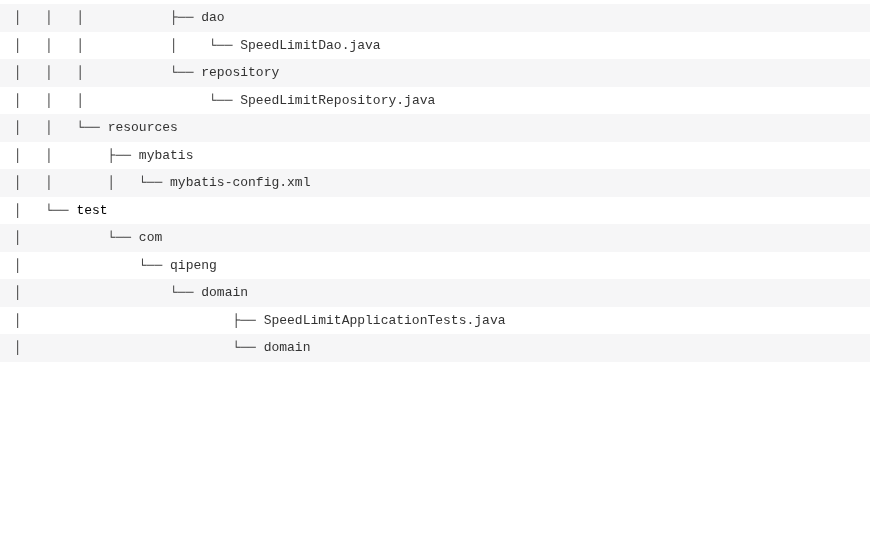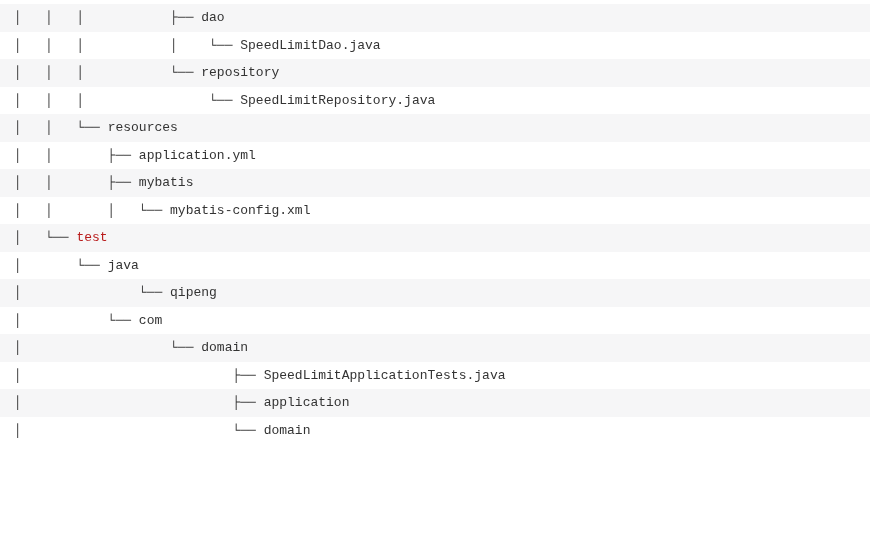--- a/index.html
+++ b/index.html
@@ -20,36 +20,33 @@
       white-space: pre;
       line-height: 1.5;
     }
     .tree-line:nth-child(odd) {
       background: #f6f6f7;
     }
     .tree-line:nth-child(even) {
       background: #ffffff;
     }
     .keyword {
-      color: #b91c1c;
+      color: #000000;
     }
   </style>
 </head>
 <body>
 
 <div id="tree-container">
     <div class="tree-line"><span>│   │   │           ├── </span><span>dao</span></div>
     <div class="tree-line"><span>│   │   │           │    └── </span><span>SpeedLimitDao.java</span></div>
     <div class="tree-line"><span>│   │   │           └── </span><span>repository</span></div>
     <div class="tree-line"><span>│   │   │                └── </span><span>SpeedLimitRepository.java</span></div>
     <div class="tree-line"><span>│   │   └── </span><span>resources</span></div>
-    <div class="tree-line"><span>│   │       ├── </span><span>application.yml</span></div>
     <div class="tree-line"><span>│   │       ├── </span><span>mybatis</span></div>
     <div class="tree-line"><span>│   │       │   └── </span><span>mybatis-config.xml</span></div>
     <div class="tree-line"><span>│   └── </span><span class="keyword">test</span></div>
-    <div class="tree-line"><span>│       └── </span><span>java</span></div>
+    <div class="tree-line"><span>│           └── </span><span>com</span></div>
     <div class="tree-line"><span>│               └── </span><span>qipeng</span></div>
-    <div class="tree-line"><span>│           └── </span><span>com</span></div>
     <div class="tree-line"><span>│                   └── </span><span>domain</span></div>
     <div class="tree-line"><span>│                           ├── </span><span>SpeedLimitApplicationTests.java</span></div>
-    <div class="tree-line"><span>│                           ├── </span><span>application</span></div>
     <div class="tree-line"><span>│                           └── </span><span>domain</span></div>
   </div>
 
 </body></html>

